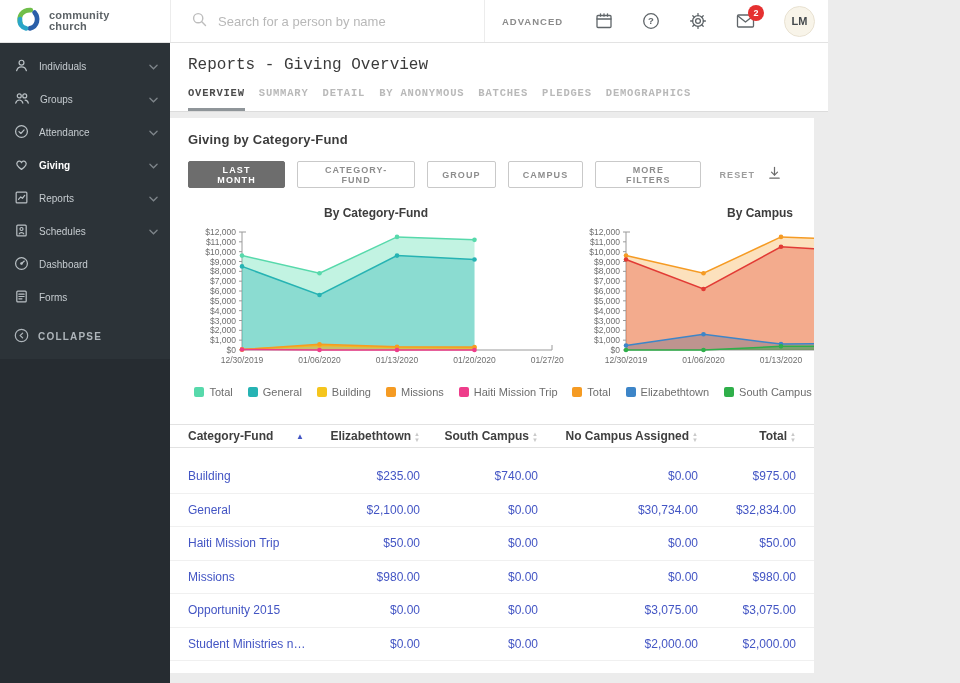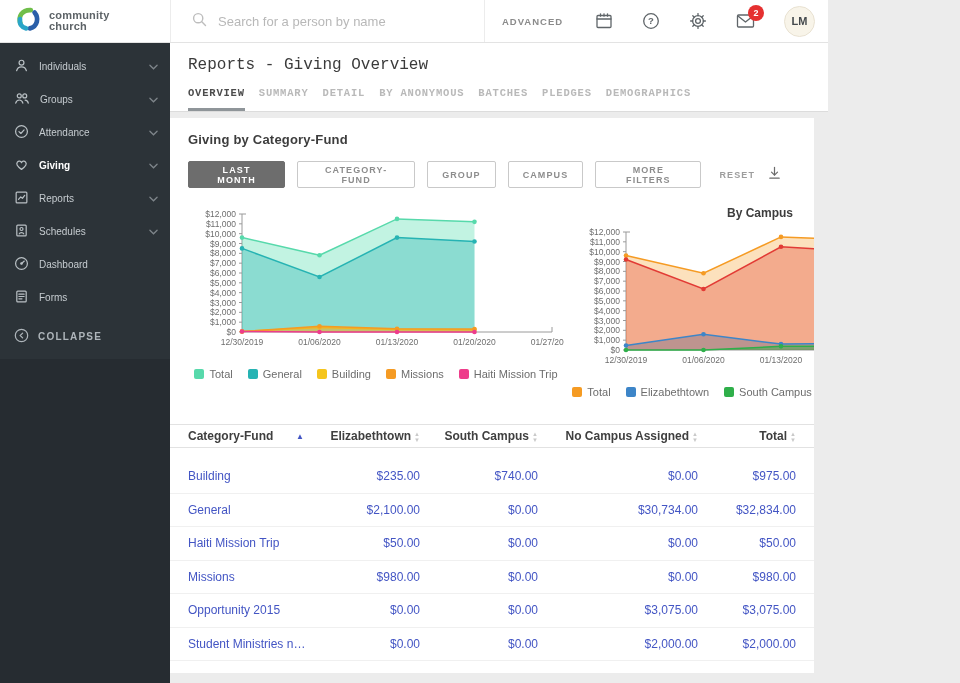--- a/index.html
+++ b/index.html
@@ -263,20 +263,21 @@
             <span class="reset">RESET</span>
             <span class="dl"><svg width="15" height="16" viewBox="0 0 16 17" fill="none" stroke="#6b6b6b" stroke-width="1.3" stroke-linecap="round" stroke-linejoin="round">
                 <path d="M8 2.5 V10.5"></path>
                 <path d="M4.8 7.5 L8 10.7 L11.2 7.5"></path>
                 <line x1="3" y1="14" x2="13" y2="14"></line>
               </svg></span>
           </div>
 
         <div class="charts-row">
           <div class="chart-block">
+            <div class="chart-title">By Category-Fund</div>
             <div id="chart0"><svg width="376" height="152">
                   <line x1="54" y1="8" x2="54" y2="126" stroke="#9a9a9a" stroke-width="1"></line>
                   <line x1="54" y1="126" x2="364" y2="126" stroke="#9a9a9a" stroke-width="1"></line>
                   <line x1="364" y1="121" x2="364" y2="126" stroke="#9a9a9a" stroke-width="1"></line>
                   <line x1="54" y1="8" x2="58" y2="8" stroke="#9a9a9a" stroke-width="1"></line>
                   <line x1="51" y1="126" x2="54" y2="126" stroke="#9a9a9a" stroke-width="1"></line>
                   <text x="48" y="129" text-anchor="end" font-size="8.5" fill="#6e6e6e" font-family="Liberation Sans, sans-serif">$0</text>
                   <line x1="51" y1="116.16666666666666" x2="54" y2="116.16666666666666" stroke="#9a9a9a" stroke-width="1"></line>
                   <text x="48" y="119.16666666666666" text-anchor="end" font-size="8.5" fill="#6e6e6e" font-family="Liberation Sans, sans-serif">$1,000</text>
                   <line x1="51" y1="106.33333333333334" x2="54" y2="106.33333333333334" stroke="#9a9a9a" stroke-width="1"></line>

